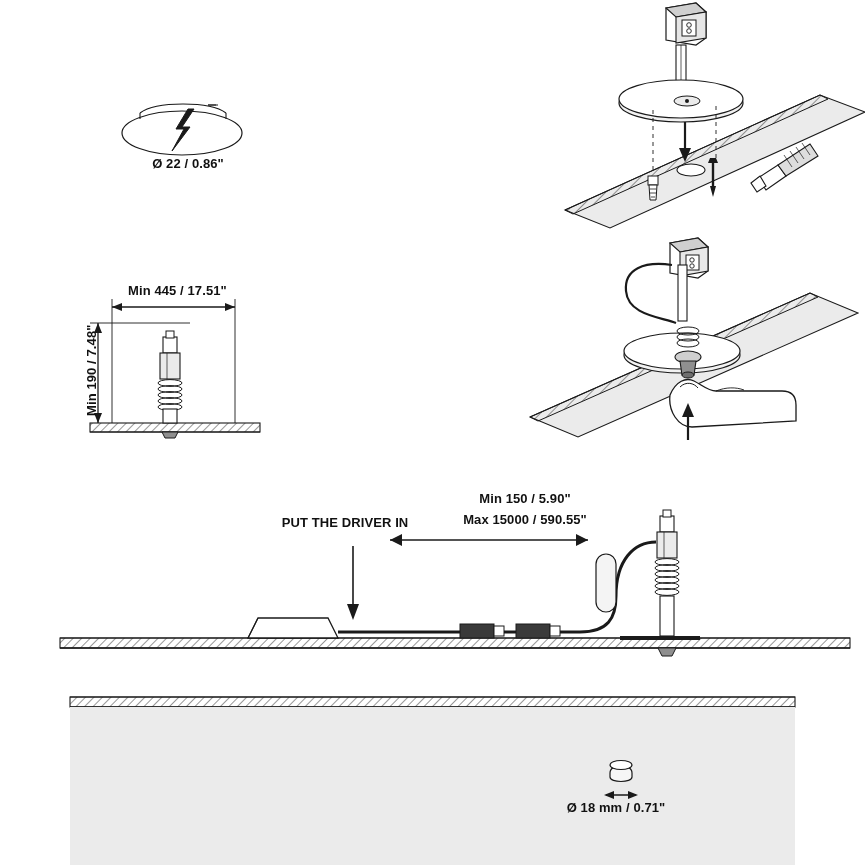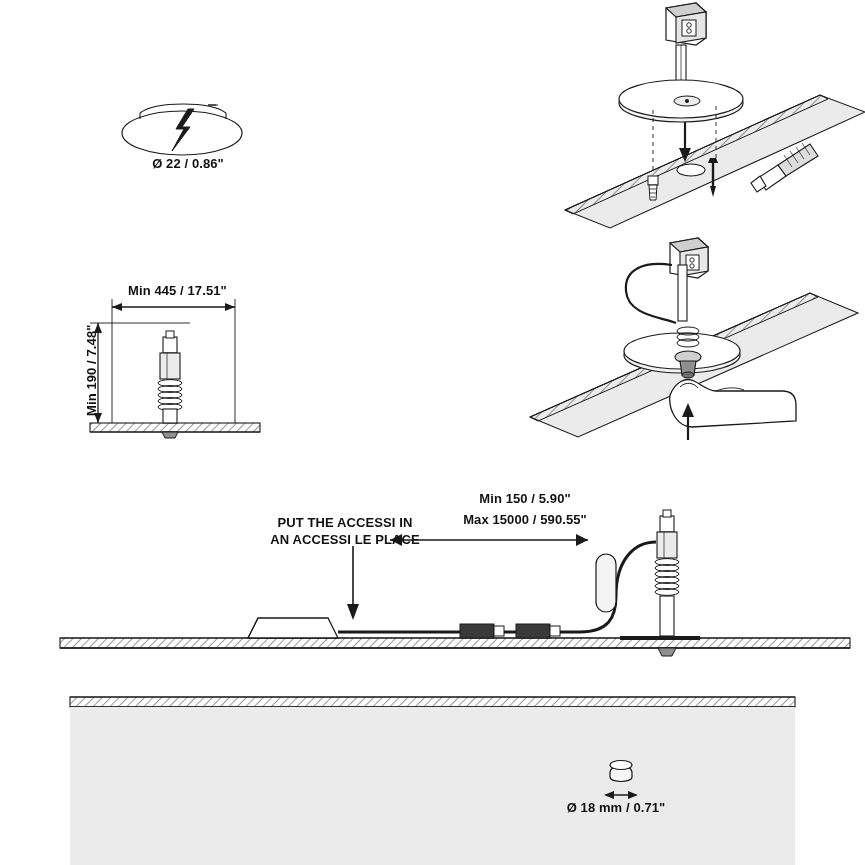--- a/index.html
+++ b/index.html
@@ -250,22 +250,21 @@
       <rect x="560" y="138" width="80" height="4" fill="#1a1a1a"></rect>
 
       <line x1="330" y1="42" x2="528" y2="42" stroke="#1a1a1a" stroke-width="1.4"></line>
       <polygon points="330,42 342,36 342,48" fill="#1a1a1a"></polygon>
       <polygon points="528,42 516,36 516,48" fill="#1a1a1a"></polygon>
 
       <line x1="293" y1="48" x2="293" y2="108" stroke="#1a1a1a" stroke-width="1.6"></line>
       <polygon points="293,122 287,106 299,106" fill="#1a1a1a"></polygon>
     </svg>
   </div>
-  <div class="lbl center" style="left:245px; top:515px; width:200px;">PUT THE ACCESSI IN</div>
-  <div class="lbl center" style="left:245px; top:532px; width:200px;">AN ACCESSI LE PLACE</div>
+  <div class="lbl center" style="left:245px; top:515px; width:200px;">PUT THE DRIVER IN</div>
   <div class="lbl center" style="left:410px; top:491px; width:230px;">Min 150 / 5.90"</div>
   <div class="lbl center" style="left:410px; top:512px; width:230px;">Max 15000 / 590.55"</div>
 
   <div class="abs" style="left:70px; top:695px;">
     <svg width="725" height="170" viewBox="0 0 725 170">
       <defs>
         <pattern id="hatchE" width="6" height="6" patternTransform="rotate(45)" patternUnits="userSpaceOnUse">
           <line x1="0" y1="0" x2="0" y2="6" stroke="#1a1a1a" stroke-width="0.9"></line>
         </pattern>
       </defs>

